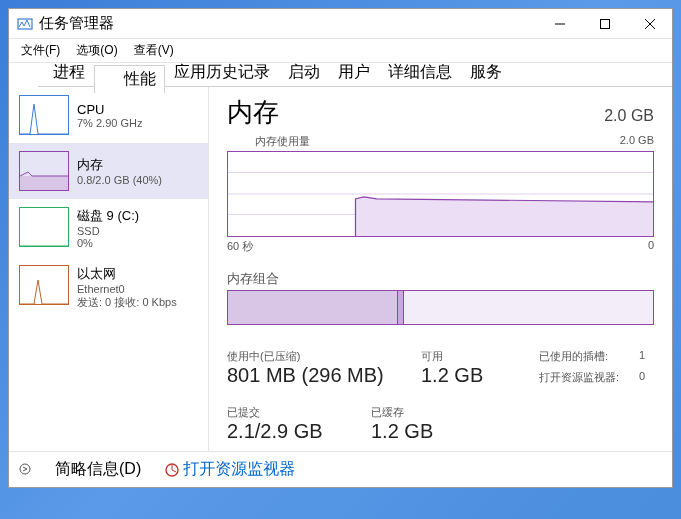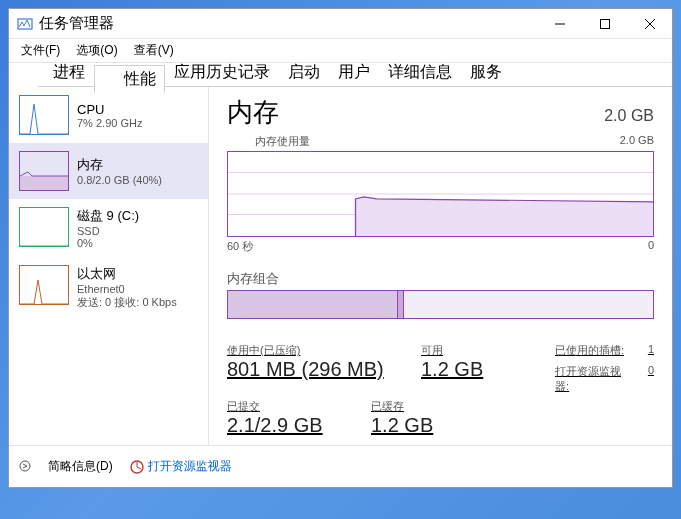--- a/index.html
+++ b/index.html
@@ -25,29 +25,29 @@
 .side-detail { font-size: 11px; color: #555; }
 .main { flex: 1; padding: 8px 18px; display: flex; flex-direction: column; overflow: hidden; }
 .main-header { display: flex; justify-content: space-between; align-items: baseline; }
 .main-title { font-size: 26px; font-weight: 400; }
 .main-total { font-size: 16px; color: #444; }
 .chart-label-row { display: flex; justify-content: space-between; font-size: 11px; color: #555; margin-top: 4px; margin-left: 28px; }
 .usage-chart { height: 86px; border: 1px solid #8e44ad; position: relative; margin-top: 2px; }
 .chart-axis { display: flex; justify-content: space-between; font-size: 11px; color: #555; margin-top: 2px; }
 .comp-label { font-size: 13px; color: #555; margin-top: 16px; }
 .comp-chart { height: 46px; border: 1px solid #8e44ad; position: relative; margin-top: 2px; display: flex; }
-.stats { display: flex; margin-top: 24px; gap: 16px; text-decoration: underline; }
+.stats { display: flex; margin-top: 24px; gap: 0; }
 .stats-left { display: flex; flex-direction: column; gap: 18px; }
 .stat-row { display: flex; gap: 24px; }
 .stat-block { min-width: 100px; }
 .stat-label { font-size: 11px; color: #555; }
 .stat-value { font-size: 20px; color: #222; }
 .stats-right { margin-left: 18px; font-size: 11px; color: #555; display: flex; flex-direction: column; gap: 6px; }
 .stats-right-row { display: flex; justify-content: space-between; gap: 20px; }
-.footer { height: 42px; display: flex; align-items: center; padding: 0 10px; gap: 17px; border-top: 1px solid #e5e5e5; font-size: 12px; }
+.footer { height: 36px; display: flex; align-items: center; padding: 0 10px; gap: 24px; border-top: 1px solid #e5e5e5; font-size: 16px; }
 .footer-link { color: #0066cc; display: flex; align-items: center; gap: 4px; }
 .expand-icon { font-size: 10px; }
 </style>
 </head>
 <body>
 
 <div class="window">
   <div class="titlebar">
     <span class="titlebar-icon">
       <svg width="16" height="16">

